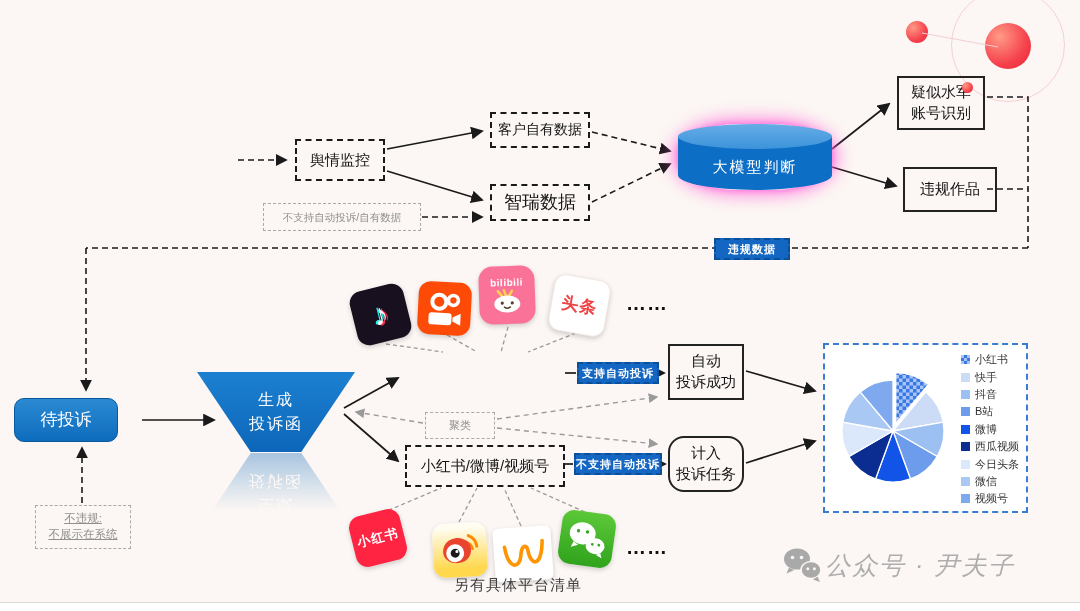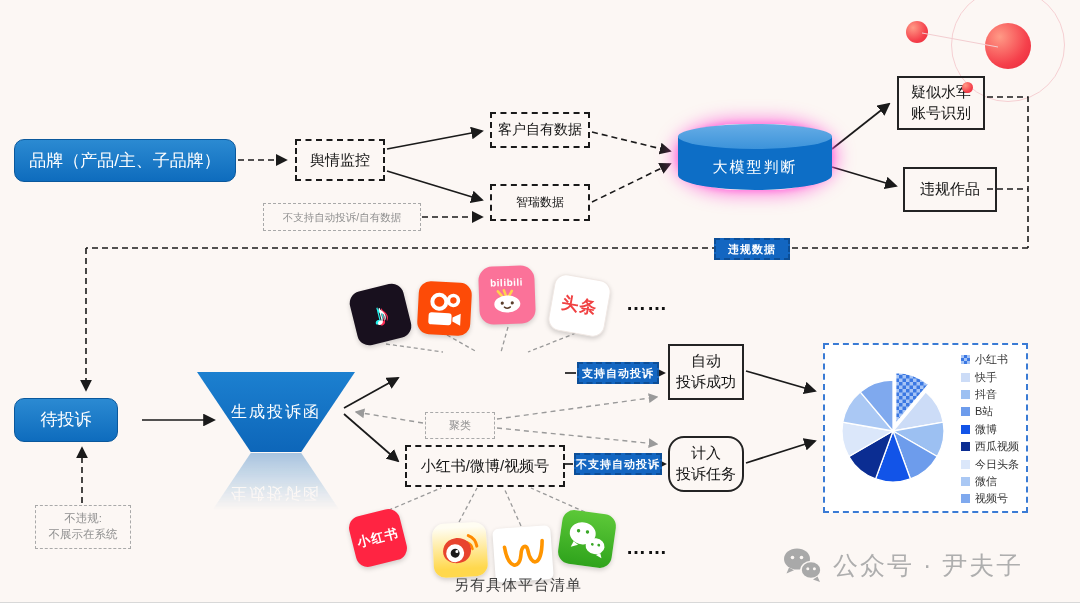--- a/index.html
+++ b/index.html
@@ -42,21 +42,21 @@
   .cyl-body{position:absolute; left:0; right:0; top:12px; bottom:0; background:#0d6ec6;
         border-radius:0 0 50% 50%/0 0 15px 15px;}
   .cyl-top{position:absolute; left:0; right:0; top:0; height:25px;
         background:linear-gradient(180deg,#66ade6,#3c93da); border-radius:50%;}
   .cyl-text{position:absolute; inset:0; display:flex; align-items:center; justify-content:center;
         padding-top:20px; color:#fff; font-size:15px; letter-spacing:2px;}
   
   .funnel{position:absolute; left:197px; top:372px; width:158px; height:80px; z-index:2;
         background:linear-gradient(180deg,#1c80d0,#0d66b9);
         clip-path:polygon(0 0,100% 0,66% 100%,34% 100%);
-        display:flex; align-items:center; justify-content:center;
+        display:flex; flex-direction:column; align-items:center; justify-content:center;
         color:#fff; font-size:16px; letter-spacing:2px; line-height:1.5;}
   .funnel.reflect{top:453px; transform:scaleY(-1); opacity:.35;
         -webkit-mask-image:linear-gradient(to top,#000 0%,transparent 72%);
         mask-image:linear-gradient(to top,#000 0%,transparent 72%);}
   
   .appicon{position:absolute; z-index:2; border-radius:12px;
         display:flex; align-items:center; justify-content:center;
         box-shadow:0 2px 5px rgba(0,0,0,.18);}
   .dots{position:absolute; z-index:2; font-size:20px; font-weight:bold; color:#111; letter-spacing:1px;}
   .douyin-note{color:#fff; font-size:30px; font-weight:bold;
@@ -71,21 +71,21 @@
   .pie-panel{position:absolute; left:823px; top:343px; width:205px; height:170px; z-index:2;
         border:2px dashed #3a7bd5; background:#ffffff; box-sizing:border-box;}
   .pie-legend{position:absolute; right:7px; top:6px; margin:0; padding:0; list-style:none;}
   .pie-legend li{display:flex; align-items:center; gap:5px; height:17.4px;
         font-size:11px; color:#333;}
   .swatch{width:9px; height:9px; flex:0 0 9px;}
   .swatch.checker{background:repeating-conic-gradient(#3b78e3 0% 25%, #a6c4f5 0% 50%);
         background-size:6px 6px;}
   
   .watermark{position:absolute; left:781px; top:546px; z-index:2; display:flex;
-        align-items:center; gap:8px; color:#aeaeae;}
+        align-items:center; color:#aeaeae;font-style:italic;}
   .watermark .wm-text{font-size:25px; letter-spacing:2px;}
   .wires{position:absolute; left:0; top:0; z-index:1;}
   .line2{display:block;}
 </style>
 </head>
 <body>
 
 <div id="slide">
 
   <div class="ring"></div>
@@ -139,33 +139,30 @@
     <path d="M447,335 L477,352" stroke="#9a9a9a" stroke-width="1.3" stroke-dasharray="4 3" fill="none"></path>
     <path d="M508,327 L501,352" stroke="#9a9a9a" stroke-width="1.3" stroke-dasharray="4 3" fill="none"></path>
     <path d="M576,333 L528,352" stroke="#9a9a9a" stroke-width="1.3" stroke-dasharray="4 3" fill="none"></path>
 
     <path d="M382,513 L441,488" stroke="#9a9a9a" stroke-width="1.3" stroke-dasharray="4 3" fill="none"></path>
     <path d="M459,522 L477,488" stroke="#9a9a9a" stroke-width="1.3" stroke-dasharray="4 3" fill="none"></path>
     <path d="M521,526 L504,488" stroke="#9a9a9a" stroke-width="1.3" stroke-dasharray="4 3" fill="none"></path>
     <path d="M585,512 L531,488" stroke="#9a9a9a" stroke-width="1.3" stroke-dasharray="4 3" fill="none"></path>
   </svg>
 
-  <div class="node bluebox" style="left:14px; top:139px; width:222px; height:43px;">
-    <span>品牌（产品/主、子品牌）</span>
-  </div>
 
   <div class="node dashed" style="left:295px; top:139px; width:90px; height:42px;">
     <span>舆情监控</span>
   </div>
 
   <div class="node dashed" style="left:490px; top:112px; width:100px; height:36px; font-size:14px;">
     <span>客户自有数据</span>
   </div>
 
-  <div class="node dashed" style="left:490px; top:184px; width:100px; height:37px; font-size:12px;">
+  <div class="node dashed" style="left:490px; top:184px; width:100px; height:37px; font-size:18px;">
     <span>智瑞数据</span>
   </div>
 
   <div class="node greybox" style="left:263px; top:203px; width:158px; height:28px; font-size:10.5px;">
     <span>不支持自动投诉/自有数据</span>
   </div>
 
   <div class="cylinder">
     <div class="cyl-body"></div>
     <div class="cyl-top"></div>
@@ -191,21 +188,21 @@
 
   <div class="funnel">
     <span>生成</span>
     <span>投诉函</span>
   </div>
   <div class="funnel reflect">
     <span>生成</span>
     <span>投诉函</span>
   </div>
 
-  <div class="node greybox" style="left:35px; top:505px; width:96px; height:44px; font-size:11.5px;">
+  <div class="node greybox" style="left:35px; top:505px; width:96px; height:44px; font-size:11.5px;text-decoration:underline;">
     <span class="line2">不违规:</span>
     <span class="line2">不展示在系统</span>
   </div>
 
 
   <div class="tag" style="left:577px; top:362px; width:82px; height:22px;">
     <span>支持自动投诉</span>
   </div>
 
   <div class="node solidbox" style="left:668px; top:344px; width:76px; height:56px;">

